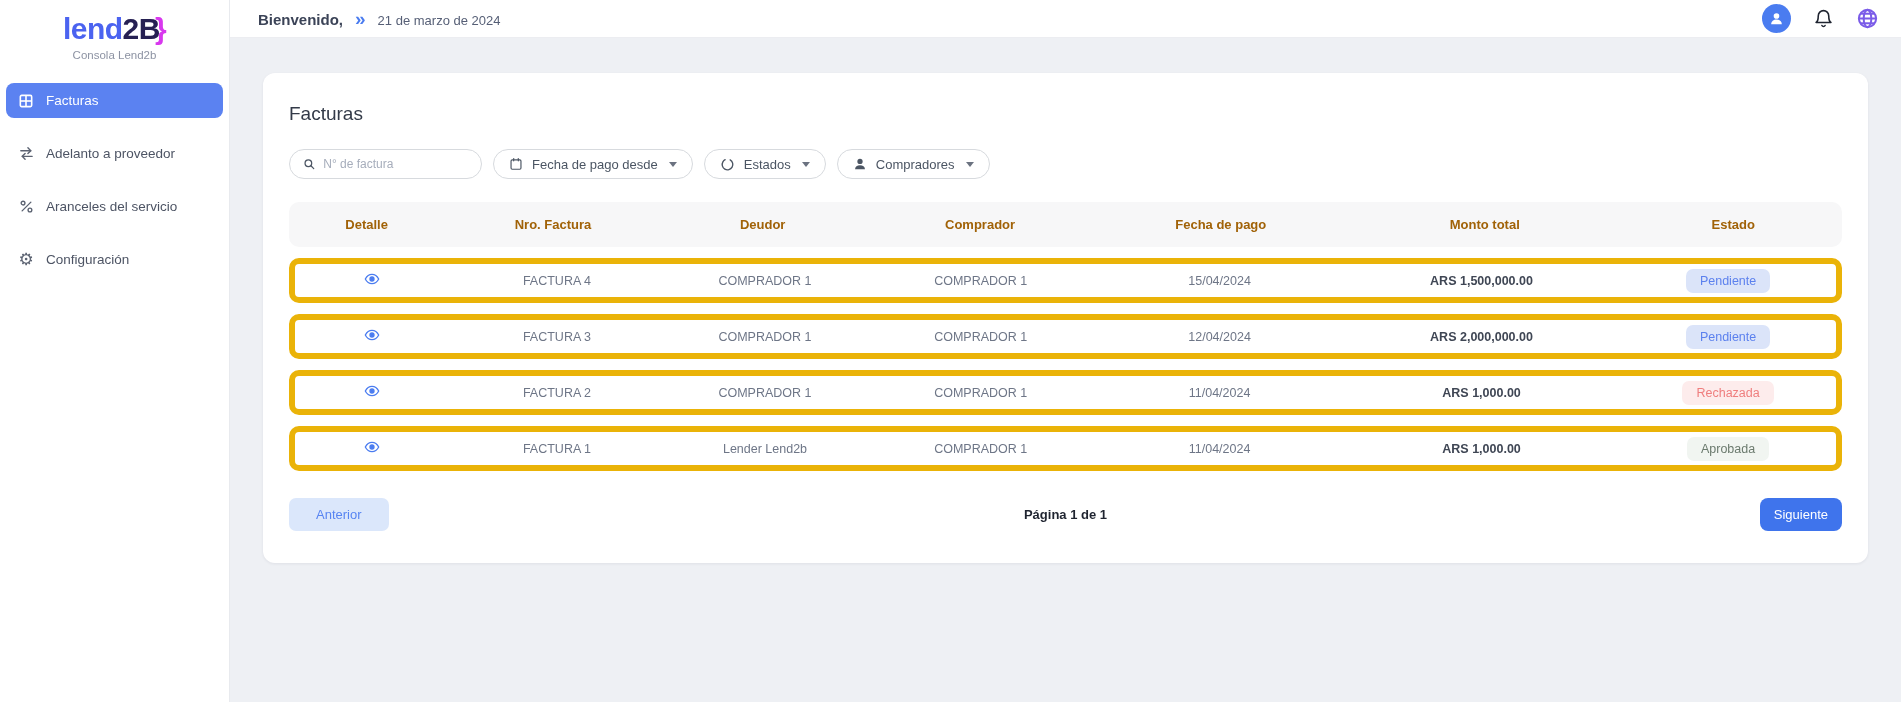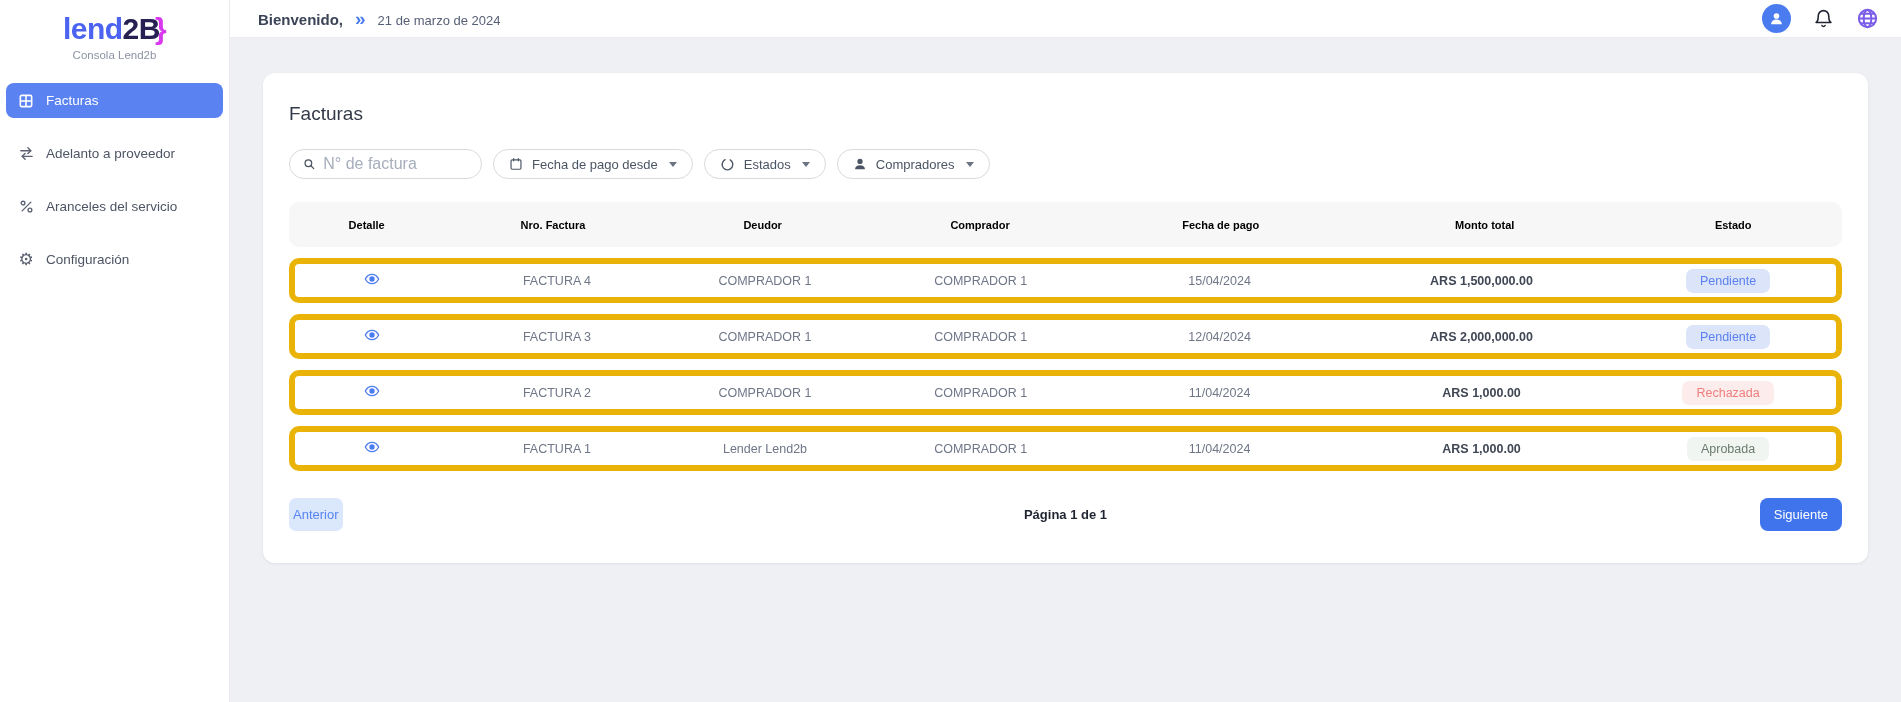--- a/index.html
+++ b/index.html
@@ -61,35 +61,35 @@
   
   .filters { display: flex; align-items: center; gap: 11px; margin-top: 24px; }
   .search-pill {
     width: 193px; height: 30px;
     border: 1px solid #d7dade; border-radius: 16px;
     display: flex; align-items: center; gap: 8px; padding: 0 13px; background: #fff;
   }
   .search-pill input {
     border: none; outline: none; width: 100%;
     font-family: "Liberation Sans", sans-serif;
-    font-size: 16px; color: #b91c1c; background: transparent;
+    font-size: 12px; color: #b91c1c; background: transparent;
   }
   .search-pill input::placeholder { color: #a6adbb; }
   .pill {
     height: 30px; border: 1px solid #d7dade; border-radius: 16px; background: #fff;
     display: flex; align-items: center; gap: 9px; padding: 0 15px;
     color: #4b5563; font-size: 13px; cursor: pointer; white-space: nowrap;
   }
   .caret { width: 0; height: 0; border-left: 4.5px solid transparent; border-right: 4.5px solid transparent; border-top: 5px solid #6b7280; margin-left: 2px; }
   
   .tbl { margin-top: 23px; }
   .thead {
     display: flex; align-items: center; height: 45px;
     background: #f7f7f8; border-radius: 10px;
-    font-size: 11px; font-weight: bold; color: #000000;
+    font-size: 13px; font-weight: bold; color: #a16207;
   }
   .trow {
     display: flex; align-items: center; height: 45px;
     background: #fff; border: 6px solid #eab308; border-radius: 10px;
     margin-top: 11px; font-size: 12.5px; color: #6e7687;
   }
   .c { text-align: center; }
   .c1 { flex: 0 0 10%; } .c2 { flex: 0 0 14%; } .c3 { flex: 0 0 13%; }
   .c4 { flex: 0 0 15%; } .c5 { flex: 0 0 16%; } .c6 { flex: 0 0 18%; }
   .c7 { flex: 0 0 14%; }
@@ -97,21 +97,21 @@
   .eye-btn { display: inline-flex; align-items: center; justify-content: center; cursor: pointer; }
   .badge { display: inline-block; padding: 5px 14px; border-radius: 7px; font-size: 12.5px; }
   .badge-pendiente { background: #dbe4f9; color: #5c81ee; }
   .badge-rechazada { background: #fdecec; color: #ef7e7e; }
   .badge-aprobada  { background: #f1f5f1; color: #6b7a6e; }
   
   .pager { display: flex; align-items: center; margin-top: 27px; position: relative; }
   .btn-prev {
     background: #dbe7fb; color: #5784f2; border: none; cursor: pointer;
     font-family: "Liberation Sans", sans-serif;
-    font-size: 13px; padding: 9px 4px; border-radius: 7px;
+    font-size: 13px; padding: 9px 27px; border-radius: 7px;
   }
   .page-info {
     position: absolute; left: 0; right: 0; text-align: center;
     font-size: 13px; font-weight: bold; color: #1f2430; pointer-events: none;
   }
   .btn-next {
     margin-left: auto; background: #3f74ec; color: #ffffff; border: none; cursor: pointer;
     font-family: "Liberation Sans", sans-serif;
     font-size: 13px; padding: 9px 14px; border-radius: 8px;
   }

